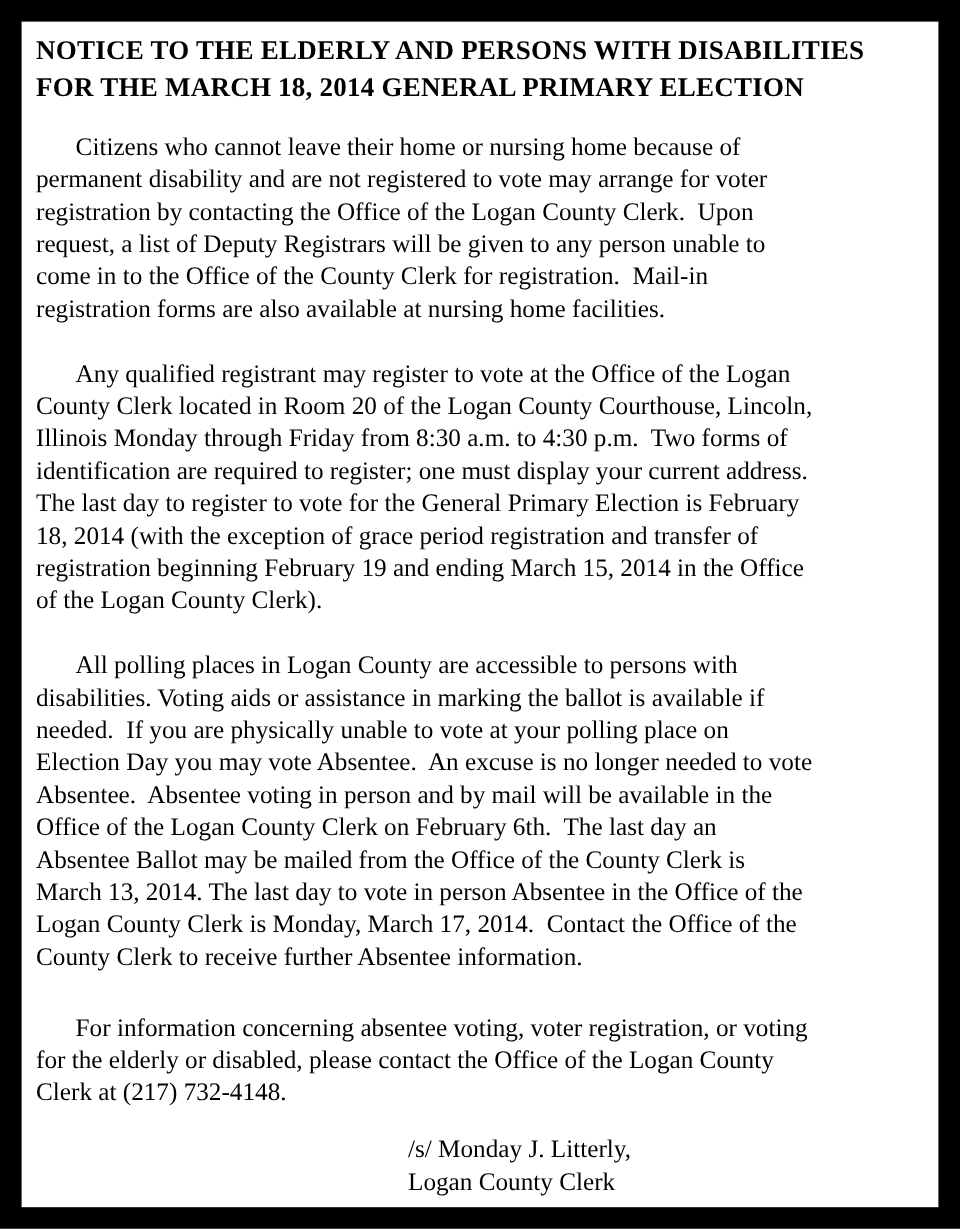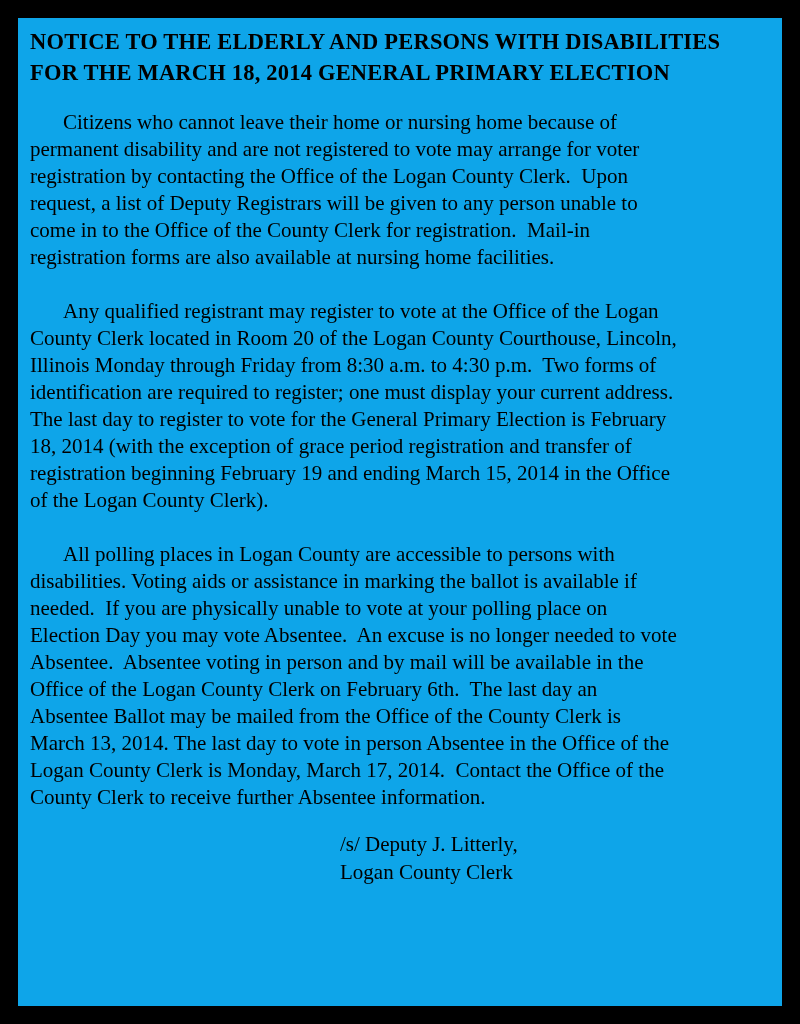--- a/index.html
+++ b/index.html
@@ -5,21 +5,21 @@
   html, body {
     margin: 0;
     padding: 0;
     background: #000000;
   }
   .page {
     position: relative;
     box-sizing: border-box;
     width: 800px;
     height: 1024px;
-    background: #0ea5e9;
+    background: #ffffff;
     border: 18px solid #000000;
     padding: 8px 12px 0 12px;
     overflow: hidden;
     font-family: "Liberation Serif", "DejaVu Serif", serif;
     color: #000000;
     -webkit-font-smoothing: antialiased;
   }
   .notice-title {
     margin: 0;
     font-size: 22.5px;
@@ -73,19 +73,22 @@
 disabilities. Voting aids or assistance in marking the ballot is available if
 needed.  If you are physically unable to vote at your polling place on
 Election Day you may vote Absentee.  An excuse is no longer needed to vote
 Absentee.  Absentee voting in person and by mail will be available in the
 Office of the Logan County Clerk on February 6th.  The last day an
 Absentee Ballot may be mailed from the Office of the County Clerk is
 March 13, 2014. The last day to vote in person Absentee in the Office of the
 Logan County Clerk is Monday, March 17, 2014.  Contact the Office of the
 County Clerk to receive further Absentee information.</p>
 
+  <p class="para para-4">For information concerning absentee voting, voter registration, or voting
+for the elderly or disabled, please contact the Office of the Logan County
+Clerk at (217) 732-4148.</p>
 
   <div class="signature">
-    <div class="sig-line-1">/s/ Deputy J. Litterly,</div>
+    <div class="sig-line-1">/s/ Monday J. Litterly,</div>
     <div class="sig-line-2">Logan County Clerk</div>
   </div>
 
 </div>
 
 </body></html>

